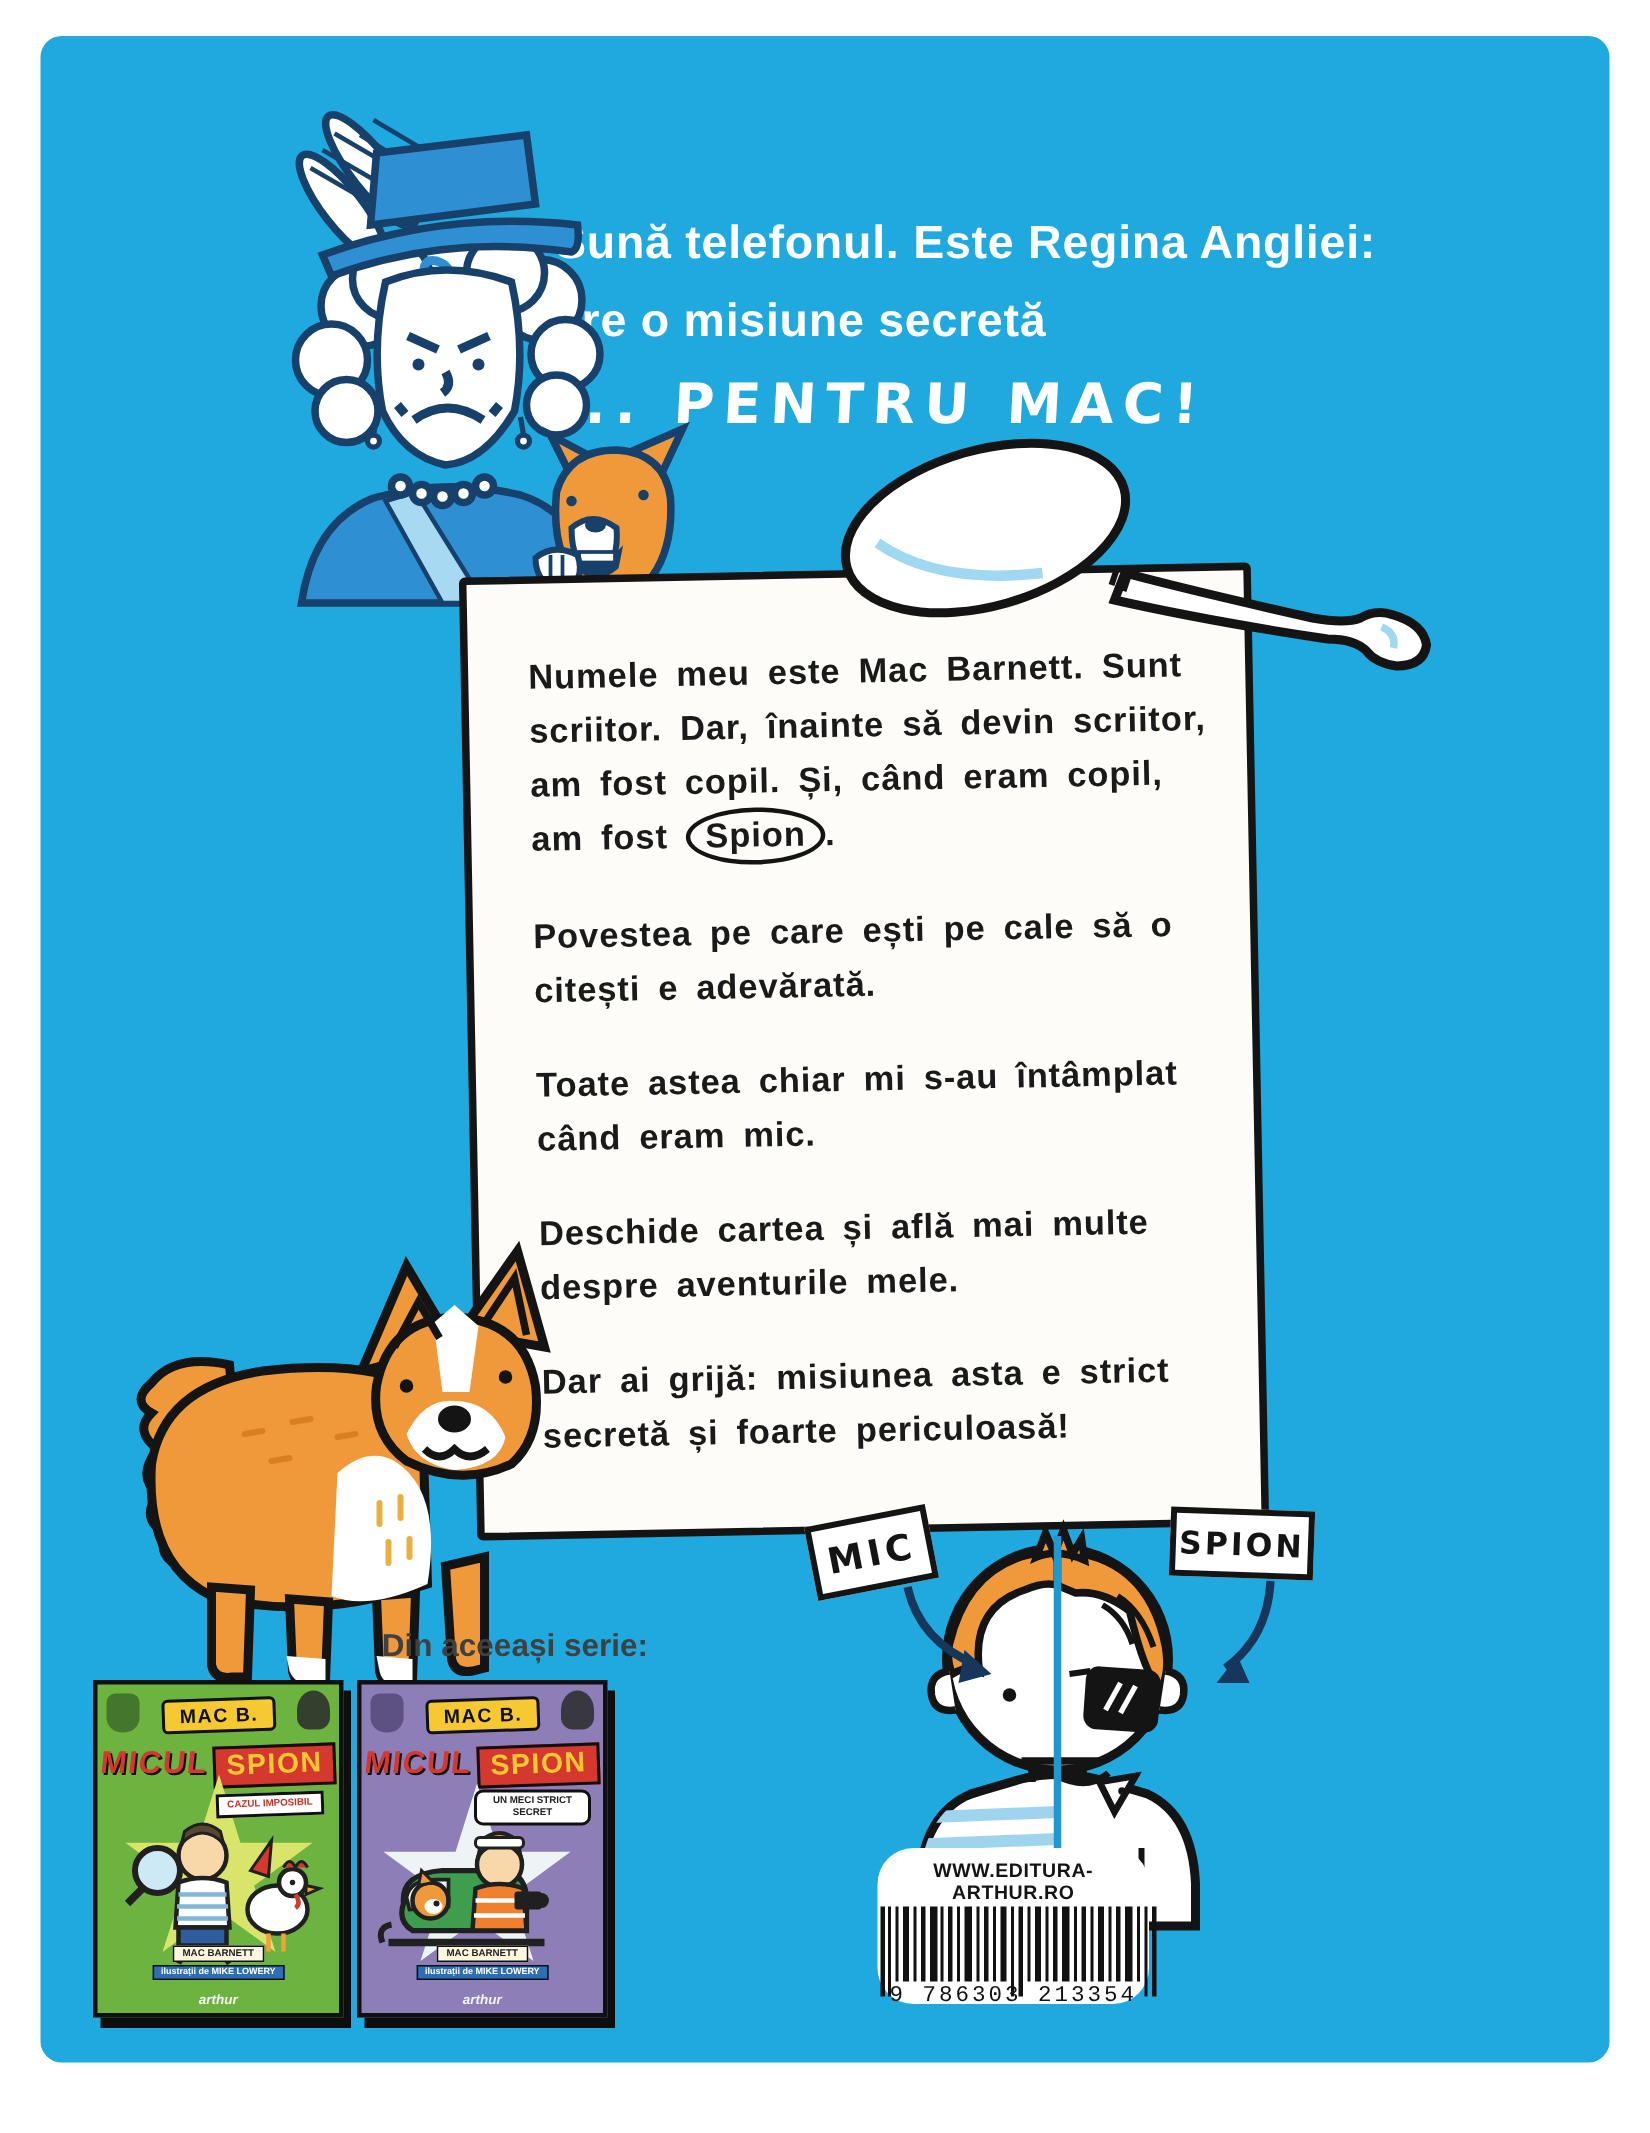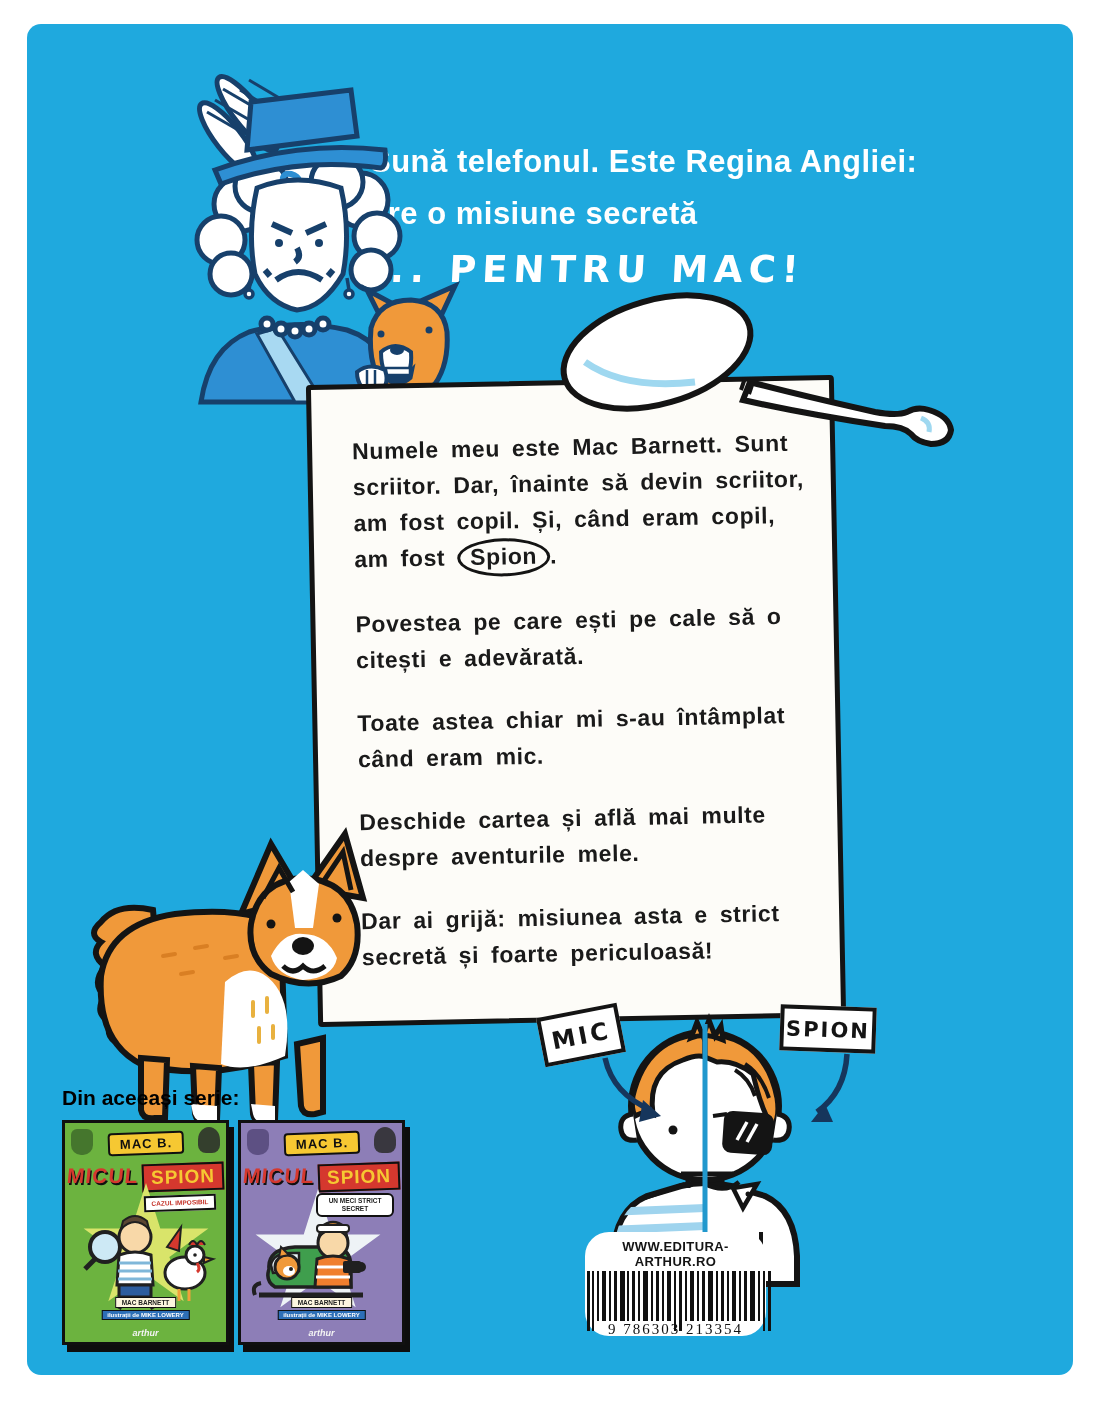--- a/index.html
+++ b/index.html
@@ -35,26 +35,26 @@
   .sign-mic   { left:513px; top:986px; width:82px; height:50px; font-size:24px; line-height:44px;
                 letter-spacing:3px; transform:rotate(-11deg); }
   .sign-spion { left:753px; top:982px; width:96px; height:46px; font-size:21px; line-height:40px;
                 letter-spacing:2px; transform:rotate(2deg); }
 
   
   .barcode-box { position:absolute; left:558px; top:1208px; width:181px; height:104px;
                  background:#ffffff; border-radius:24px; z-index:8; text-align:center;
                  padding-top:7px; }
   .website { font-size:13px; font-weight:bold; color:#141414; letter-spacing:.4px; }
-  .isbn { font-family:Liberation Serif, serif; font-size:15px; color:#111;
+  .isbn { font-family:Liberation Mono, monospace; font-size:15px; color:#111;
           letter-spacing:2px; margin-top:-14px; position:relative; background:transparent; }
 
   
-  .series-heading { position:absolute; left:35px; top:1062px; width:370px; text-align:left;
-                    color:#000000; font-weight:bold; font-size:21px; z-index:3; }
+  .series-heading { position:absolute; left:35px; top:1062px; width:370px; text-align:right;
+                    color:#404040; font-weight:bold; font-size:21px; z-index:3; }
   .book { position:absolute; top:1096px; width:167px; height:225px; border:3px solid #101010;
           box-shadow:5px 7px 0 #0e0e0e; z-index:3; overflow:hidden; }
   .book-1 { left:35px;  background:#6cb33f; }
   .book-2 { left:211px; background:#8d7eb7; }
   .brand-badge { position:absolute; left:50%; top:9px; transform:translateX(-50%) rotate(-2deg);
                  background:#f6c832; border:2.5px solid #101010; border-radius:4px;
                  font-size:13px; font-weight:bold; color:#101010; padding:2px 10px; letter-spacing:1px; }
   .corner-blob { position:absolute; width:22px; height:26px; background:#2a2a2a; border-radius:6px 6px 10px 10px; opacity:.85; }
   .cb-l { left:6px; top:6px; } .cb-r { right:6px; top:4px; border-radius:50% 50% 8px 8px; }
   .title-row { position:absolute; left:0; right:0; top:40px; text-align:center; white-space:nowrap; }

